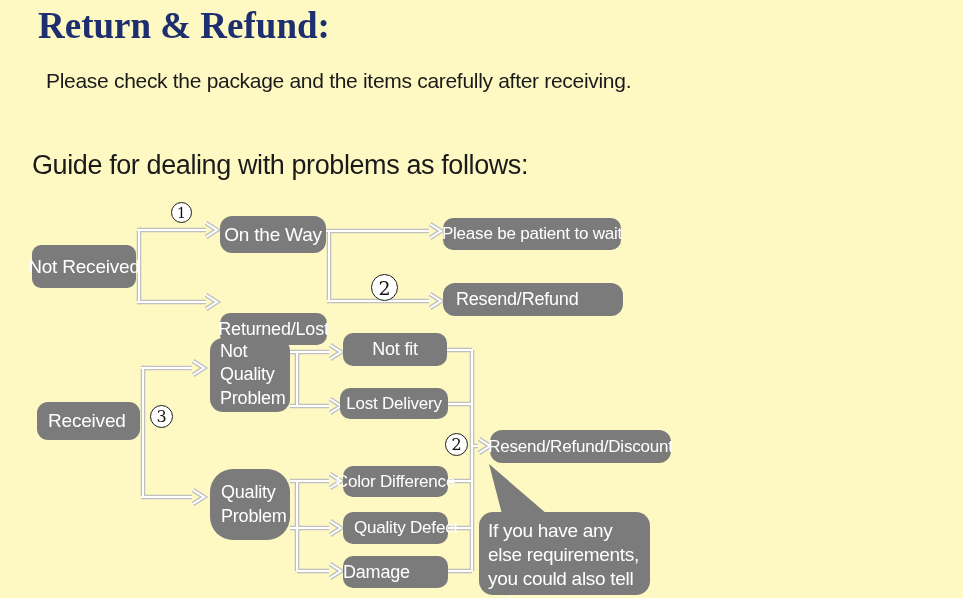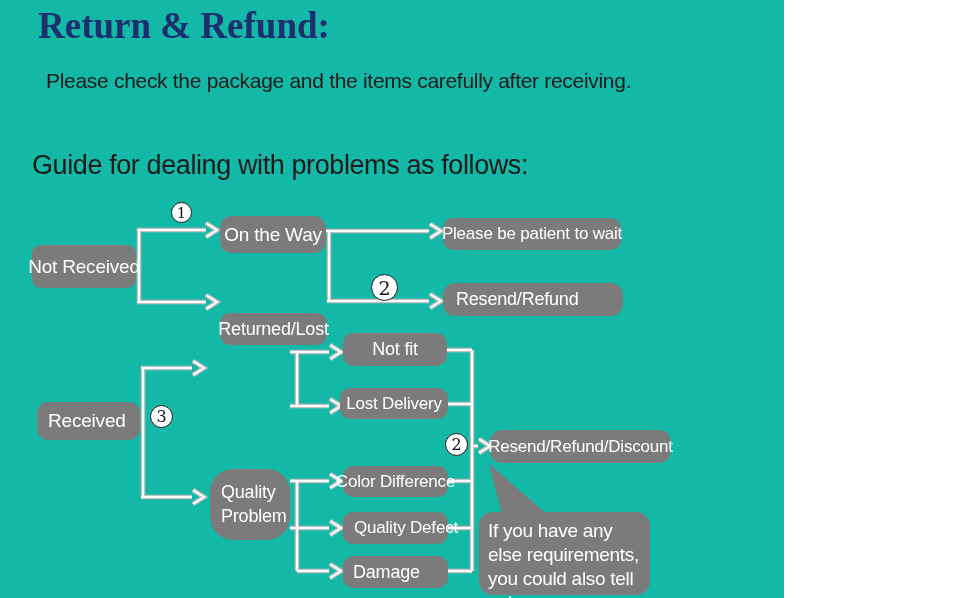--- a/index.html
+++ b/index.html
@@ -3,21 +3,21 @@
 <meta charset="utf-8">
 <style>
   :root{
     --box:#7b7b7b;
     --pipe:#c0c0c0;
     --ink:#1a1a1a;
     --title:#1d2f6f;
   }
   html,body{margin:0;padding:0;background:#ffffff;}
   #stage{
-    position:relative;width:784px;height:598px;background:#14b8a6;
+    position:relative;width:963px;height:598px;background:#fef9c3;
     overflow:hidden;font-family:"Liberation Sans",sans-serif;
   }
   
   .title{
     position:absolute;left:38px;top:4px;margin:0;
     font-family:"Liberation Serif",serif;font-weight:bold;
     font-size:37px;color:var(--title);letter-spacing:0;
   }
   .intro1{position:absolute;left:46px;top:69px;margin:0;font-size:21px;color:var(--ink);letter-spacing:-0.3px;}
   .intro2{position:absolute;left:53px;top:105px;margin:0;font-size:21px;color:var(--ink);letter-spacing:-0.3px;}
@@ -41,21 +41,21 @@
   #n-returned-lost  {left:220px;top:283px;width:107px;height:32px;font-size:18px;margin-top:30px;}
   #n-please-wait    {left:443px;top:218px;width:178px;height:32px;font-size:17px;}
   #n-resend-refund  {left:443px;top:283px;width:180px;height:33px;font-size:18px;padding-left:13px;border-radius:12px;}
   #n-received       {left:37px; top:402px;width:103px;height:38px;font-size:19px;padding-left:11px;border-radius:11px;}
   #n-not-quality    {left:210px;top:338px;width:80px; height:74px;font-size:18px;padding-left:10px;line-height:1.3;border-radius:13px;}
   #n-quality-problem{left:210px;top:469px;width:80px; height:71px;font-size:18px;padding-left:11px;line-height:1.3;border-radius:23px;}
   #n-not-fit        {left:343px;top:333px;width:104px;height:33px;font-size:18px;}
   #n-wrong-delivery {left:340px;top:388px;width:108px;height:31px;font-size:17px;}
   #n-color-diff     {left:343px;top:466px;width:105px;height:31px;font-size:17px;}
   #n-quality-defect {left:343px;top:512px;width:105px;height:32px;font-size:17px;padding-left:11px;}
-  #n-damage         {left:343px;top:556px;width:105px;height:32px;font-size:18px;padding-left:10px;text-align:right;}
+  #n-damage         {left:343px;top:556px;width:105px;height:32px;font-size:18px;padding-left:0;text-align:right;}
   #n-resend-discount{left:490px;top:430px;width:181px;height:33px;font-size:17px;border-radius:12px;}
 
   
   .bubble{
     position:absolute;z-index:3;left:479px;top:512px;width:171px;height:83px;
     background:var(--box);color:#fff;border-radius:14px;box-sizing:border-box;
     padding:7px 10px 0 9px;font-size:19px;line-height:1.27;letter-spacing:-0.3px;
   }
 
   
@@ -152,20 +152,21 @@
       <polygon points="489,464 547,514 502,514" fill="#7b7b7b"></polygon>
     </svg>
 
   <div class="node" id="n-not-received">Not Received</div>
   <div class="node" id="n-on-the-way">On the Way</div>
   <div class="node" id="n-returned-lost">Returned/Lost</div>
   <div class="node" id="n-please-wait">Please be patient to wait</div>
   <div class="node left" id="n-resend-refund">Resend/Refund</div>
 
   <div class="node left" id="n-received">Received</div>
+  <div class="node left wrap" id="n-not-quality">Not Quality Problem</div>
   <div class="node left wrap" id="n-quality-problem">Quality Problem</div>
   <div class="node" id="n-not-fit">Not fit</div>
   <div class="node" id="n-wrong-delivery">Lost Delivery</div>
   <div class="node" id="n-color-diff">Color Difference</div>
   <div class="node left" id="n-quality-defect">Quality Defect</div>
   <div class="node left" id="n-damage">Damage</div>
   <div class="node" id="n-resend-discount">Resend/Refund/Discount</div>
 
   <div class="bubble">If you have any else requirements, you could also tell us!</div>
 

